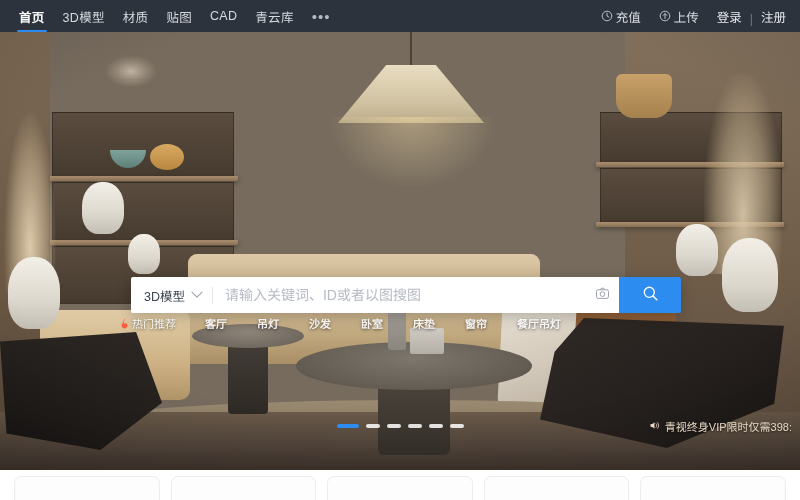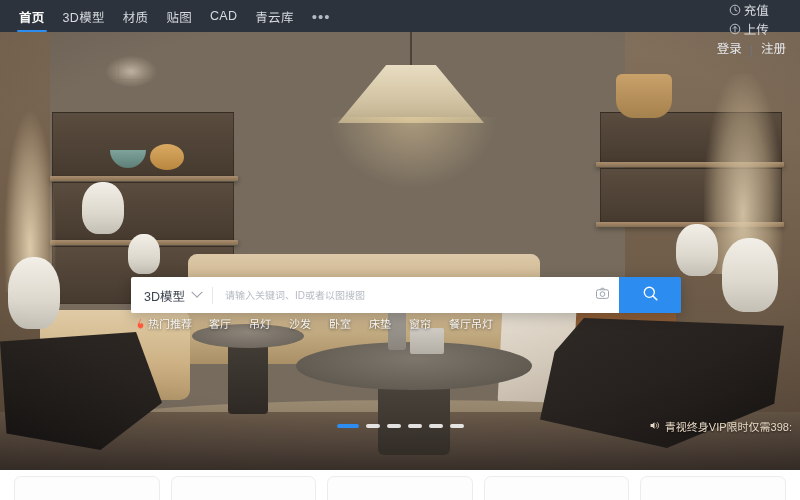--- a/index.html
+++ b/index.html
@@ -24,21 +24,21 @@
     padding:0 9px; font-size:12.5px; color:#d7dbe0; white-space:nowrap;
     cursor:pointer; letter-spacing:.3px;
   }
   .nav-item.active { color:#ffffff; font-weight:bold; }
   .nav-item.active::after {
     content:""; position:absolute; left:7px; right:7px; bottom:0;
     height:2.5px; background:#2d8cf0; border-radius:1px;
   }
   .nav-more { color:#b4bac2; font-size:15px; padding:0 9px; cursor:pointer;
               display:flex; align-items:center; height:32px; letter-spacing:1px;}
-  .header-right { display:flex; align-items:center; height:32px;flex-direction:column; }
+  .header-right { display:flex; align-items:center; height:32px; }
   .hr-item {
     display:flex; align-items:center; gap:3px; padding:0 9px;
     font-size:12.5px; color:#d7dbe0; cursor:pointer; white-space:nowrap;
   }
   .hr-icon { width:12px; height:12px; display:inline-block; }
   .hr-auth { display:flex; align-items:flex-end; font-size:12.5px; color:#e6e9ed;
              padding-left:5px; }
   .hr-auth span { cursor:pointer; padding:0 4px; }
   .hr-sep { color:#6d7580; padding:0 1px; }
 
@@ -232,43 +232,43 @@
   }
   .cat-select {
     display:flex; align-items:center; gap:8px; padding:0 11px 0 13px;
     font-size:12.5px; color:#3d4450; cursor:pointer; white-space:nowrap; height:36px;
   }
   .chev { width:8px; height:8px; border-right:1.4px solid #9aa0aa;
           border-bottom:1.4px solid #9aa0aa; transform:rotate(45deg) translate(-2px,-2px); }
   .vdiv { width:1px; height:17px; background:#e2e5e9; }
   .search-input {
     flex:1; border:none; outline:none; height:36px; padding:0 12px;
-    font-size:10px; color:#333; background:transparent;
+    font-size:14px; color:#333; background:transparent;
     font-family:"Liberation Sans","DejaVu Sans",sans-serif;
   }
   .search-input::placeholder { color:#b6bbc3; }
   .cam-btn {
     width:34px; height:36px; display:flex; align-items:center; justify-content:center;
     cursor:pointer;
   }
   .search-btn {
     width:62px; height:36px; background:#2d8cf0; border:none; cursor:pointer;
     display:flex; align-items:center; justify-content:center; border-radius:0 2px 2px 0;
   }
 
   
   .hotwords {
-    position:absolute; left:136px; top:283px; z-index:25;
-    display:flex; align-items:flex-end; gap:0px;
+    position:absolute; left:120px; top:283px; z-index:25;
+    display:flex; align-items:flex-end; gap:12px;
     font-size:11px; color:rgba(255,255,255,.92);
     text-shadow:0 1px 3px rgba(0,0,0,.55);
   }
   .hot-label { display:flex; align-items:center; gap:3px; margin-right:8px; white-space:nowrap; }
   .fire { width:9px; height:11px; display:inline-block; }
-  .hot-item { padding:0 9px; cursor:pointer; white-space:nowrap; }
+  .hot-item { padding:0 9px; cursor:pointer; white-space:nowrap;font-weight:bold; }
 
   
   .dots {
     position:absolute; left:0; right:0; bottom:42px; z-index:25;
     display:flex; justify-content:center; align-items:center; gap:7px;
   }
   .dot { width:14px; height:4px; border-radius:2px; background:rgba(255,255,255,.85); cursor:pointer; }
   .dot.active { width:22px; background:#2d8cf0; }
 
   

